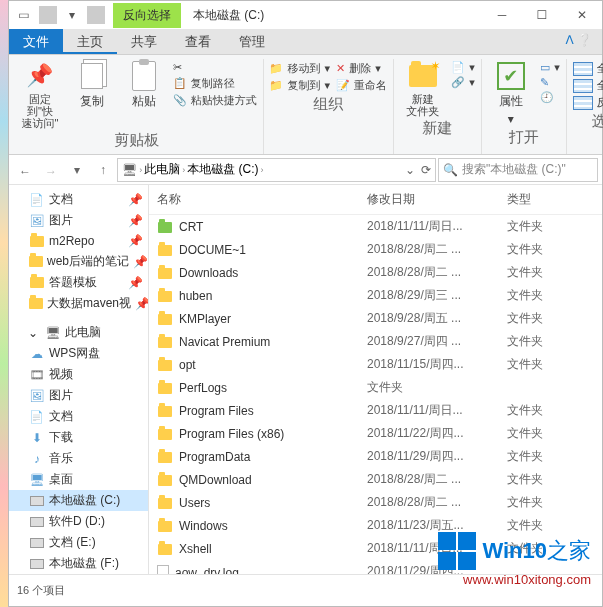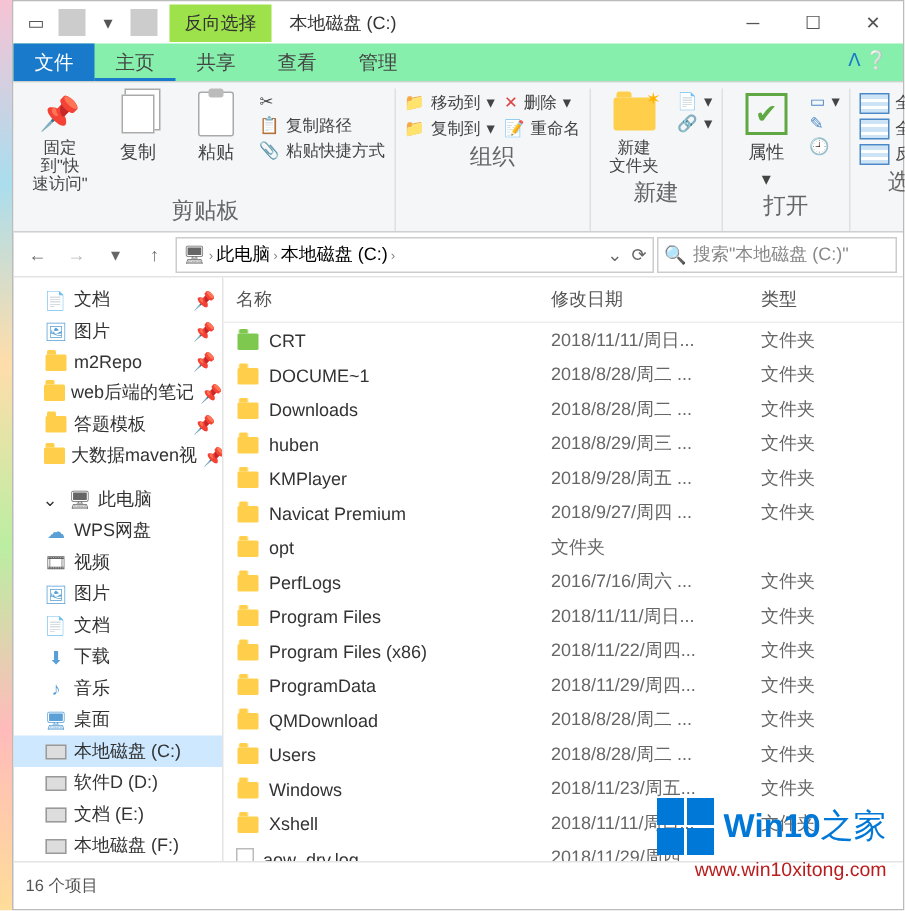--- a/index.html
+++ b/index.html
@@ -11,21 +11,21 @@
 .titlebar { display:flex; align-items:center; height:28px; background:#fff; }
 .tb-icons { display:flex; gap:4px; padding:0 6px; align-items:center; }
 .tb-icons span { width:18px; height:18px; display:flex; align-items:center; justify-content:center; color:#555; }
 .tb-sep { width:1px; height:16px; background:#ccc; margin:0 2px; }
 .ctx-tab { background:#9de24a; color:#333; padding:4px 10px; font-size:12px; }
 .title-text { padding:0 12px; color:#333; }
 .wincontrols { margin-left:auto; display:flex; }
 .wincontrols div { width:40px; height:28px; display:flex; align-items:center; justify-content:center; color:#555; }
 
 
-.tabstrip { display:flex; height:26px; background:#86efac; border-bottom:1px solid #d0d0d0; }
+.tabstrip { display:flex; height:26px; background:#e5e5e5; border-bottom:1px solid #d0d0d0; }
 .tabstrip .filetab { background:#1979ca; color:#fff; padding:4px 14px; font-size:13px; }
 .tabstrip .tab { padding:4px 14px; color:#444; font-size:13px; cursor:default; }
 .tabstrip .tab.active { border-bottom:2px solid #1979ca; }
 .help { margin-left:auto; padding:4px 10px; color:#1979ca; }
 
 
 .ribbon { display:flex; background:#f5f6f7; border-bottom:1px solid #d0d0d0; padding:4px 2px 0 2px; }
 .group { display:flex; flex-direction:column; align-items:center; padding:2px 6px 2px 6px; border-right:1px solid #e0e0e0; }
 .group:last-child { border-right:none; }
 .group-content { display:flex; align-items:flex-start; gap:6px; }
@@ -443,30 +443,30 @@
             <div class="c2">2018/9/27/周四 ...</div>
             <div class="c3">文件夹</div>
           </div>
           <div class="fl-row">
             <div class="c1">
               <span class="ficon folder">
                 <span></span>
               </span>
               <span>opt</span>
             </div>
+            <div class="c2">2018/11/15/周四...</div>
             <div class="c3">文件夹</div>
           </div>
           <div class="fl-row">
             <div class="c1">
               <span class="ficon folder">
                 <span></span>
               </span>
               <span>PerfLogs</span>
             </div>
-            <div class="c2">2016/7/16/周六 ...</div>
             <div class="c3">文件夹</div>
           </div>
           <div class="fl-row">
             <div class="c1">
               <span class="ficon folder">
                 <span></span>
               </span>
               <span>Program Files</span>
             </div>
             <div class="c2">2018/11/11/周日...</div>

